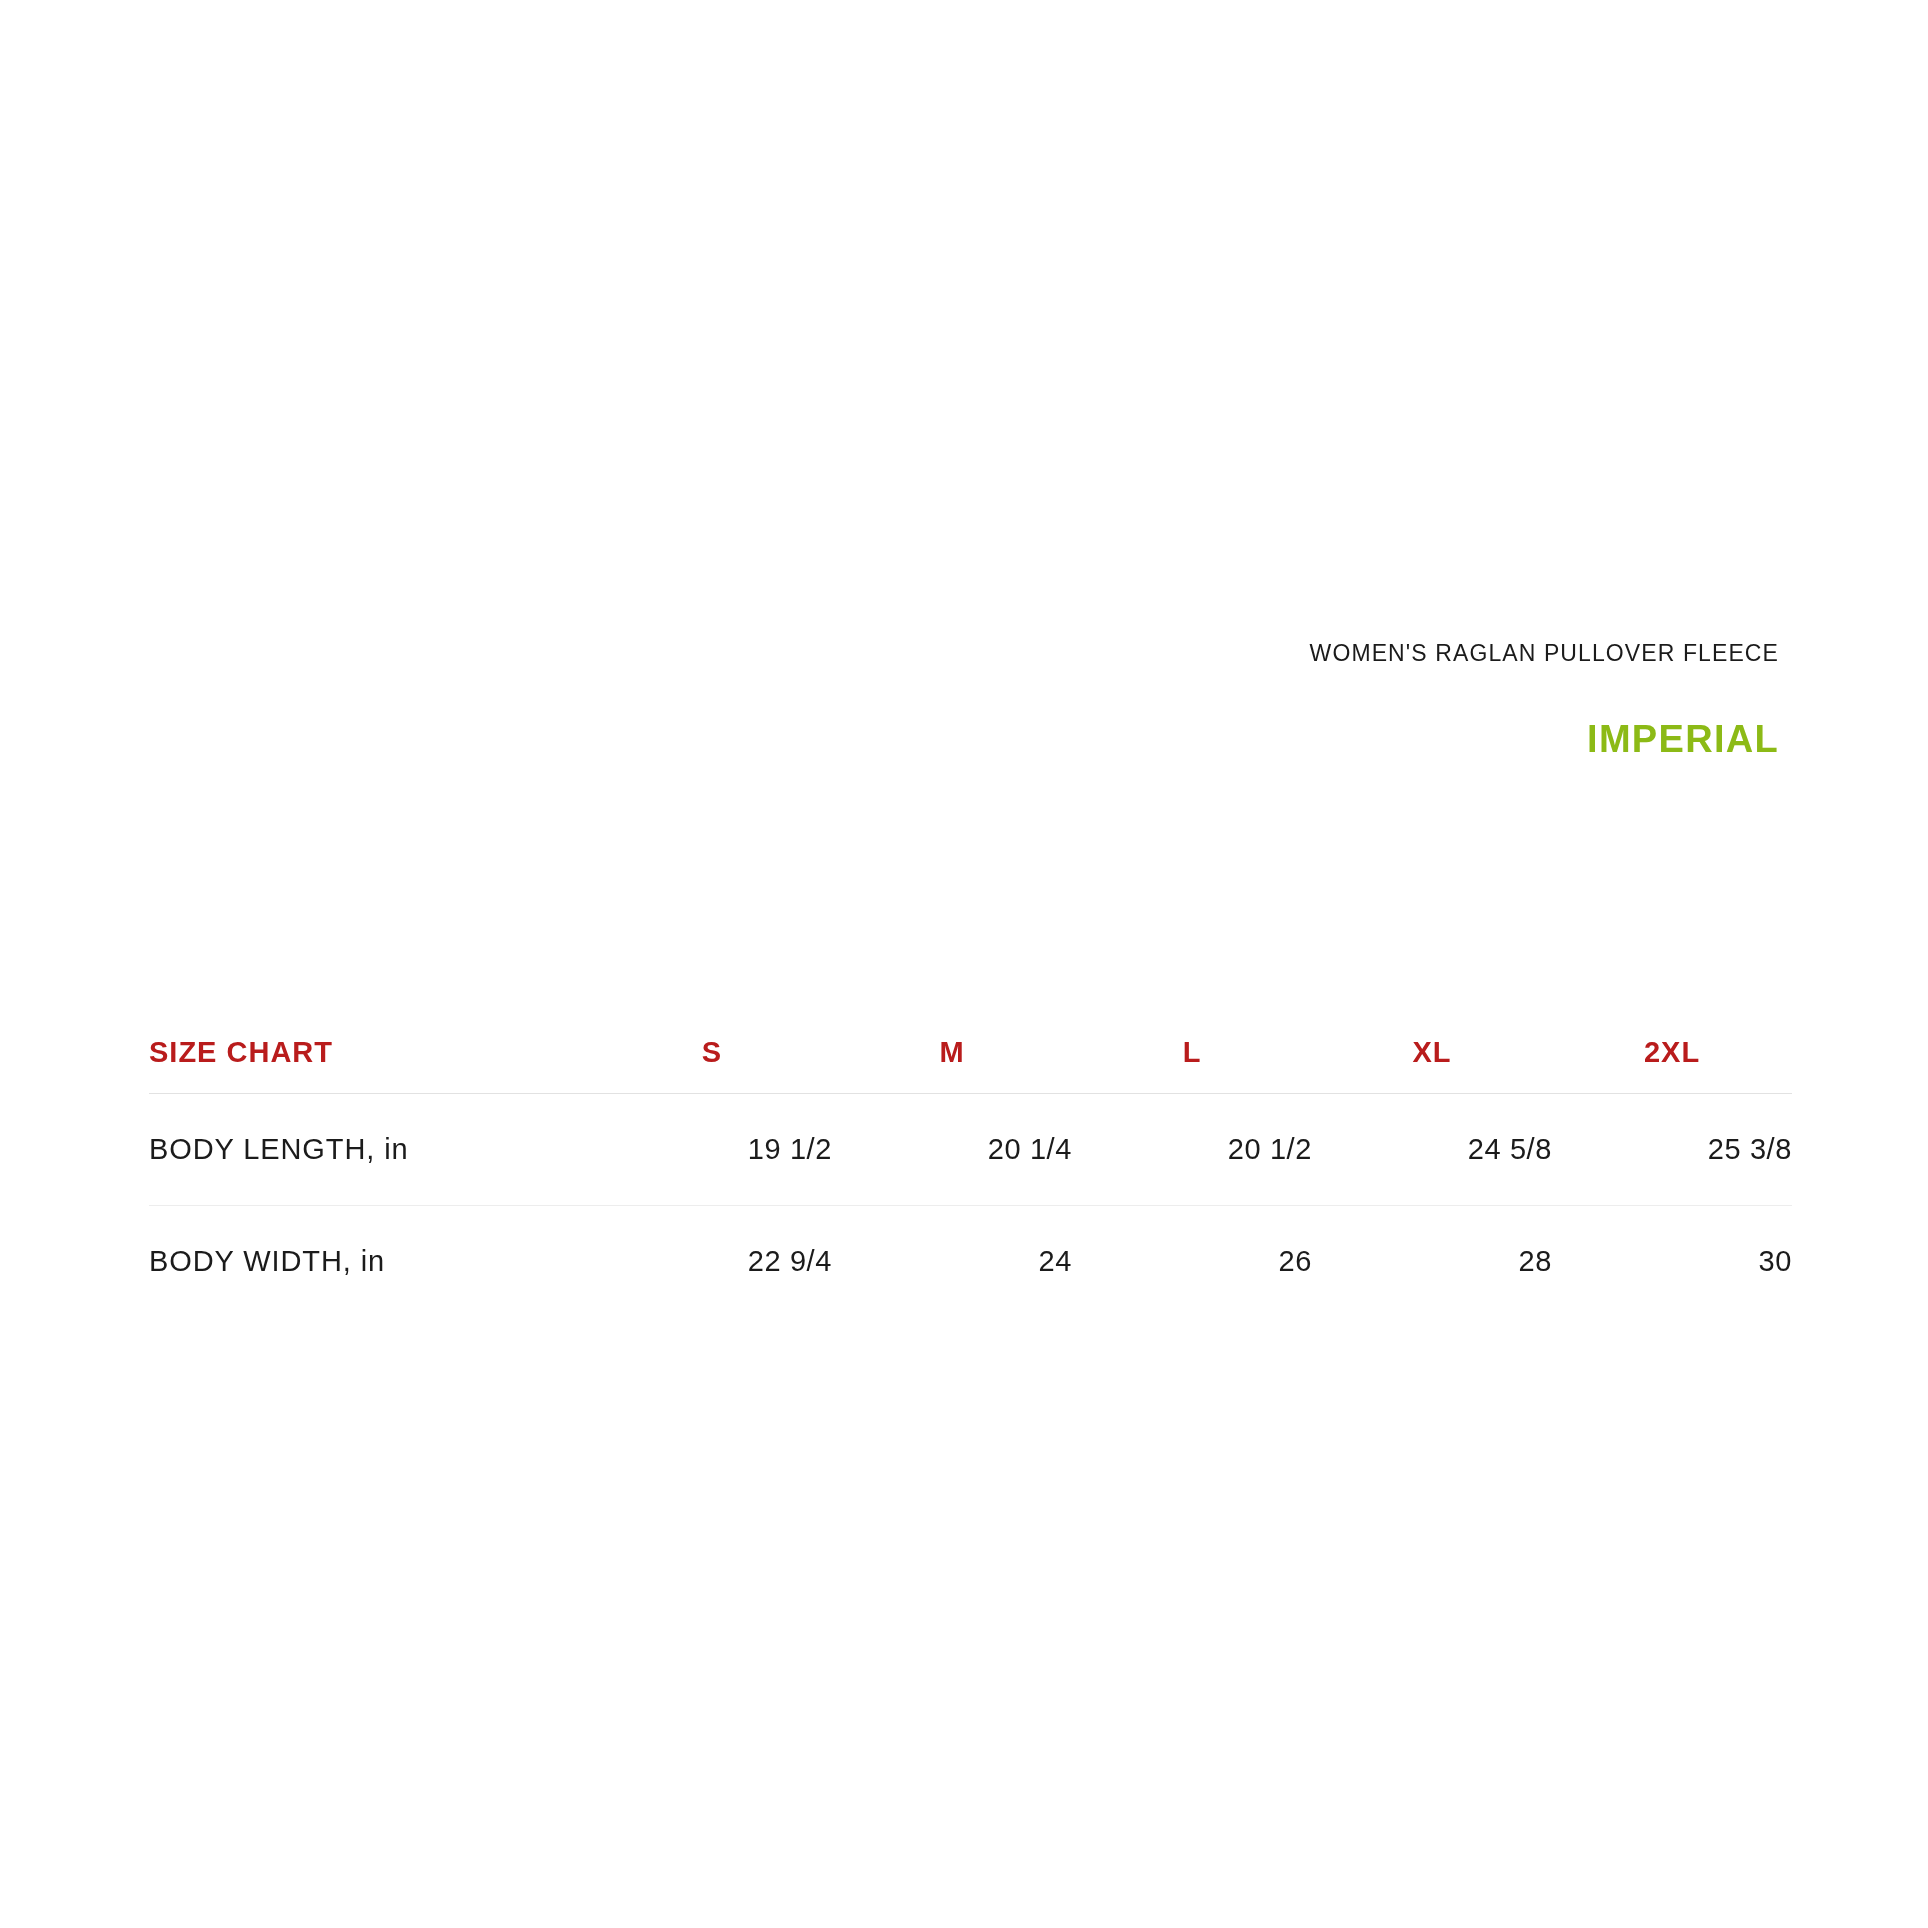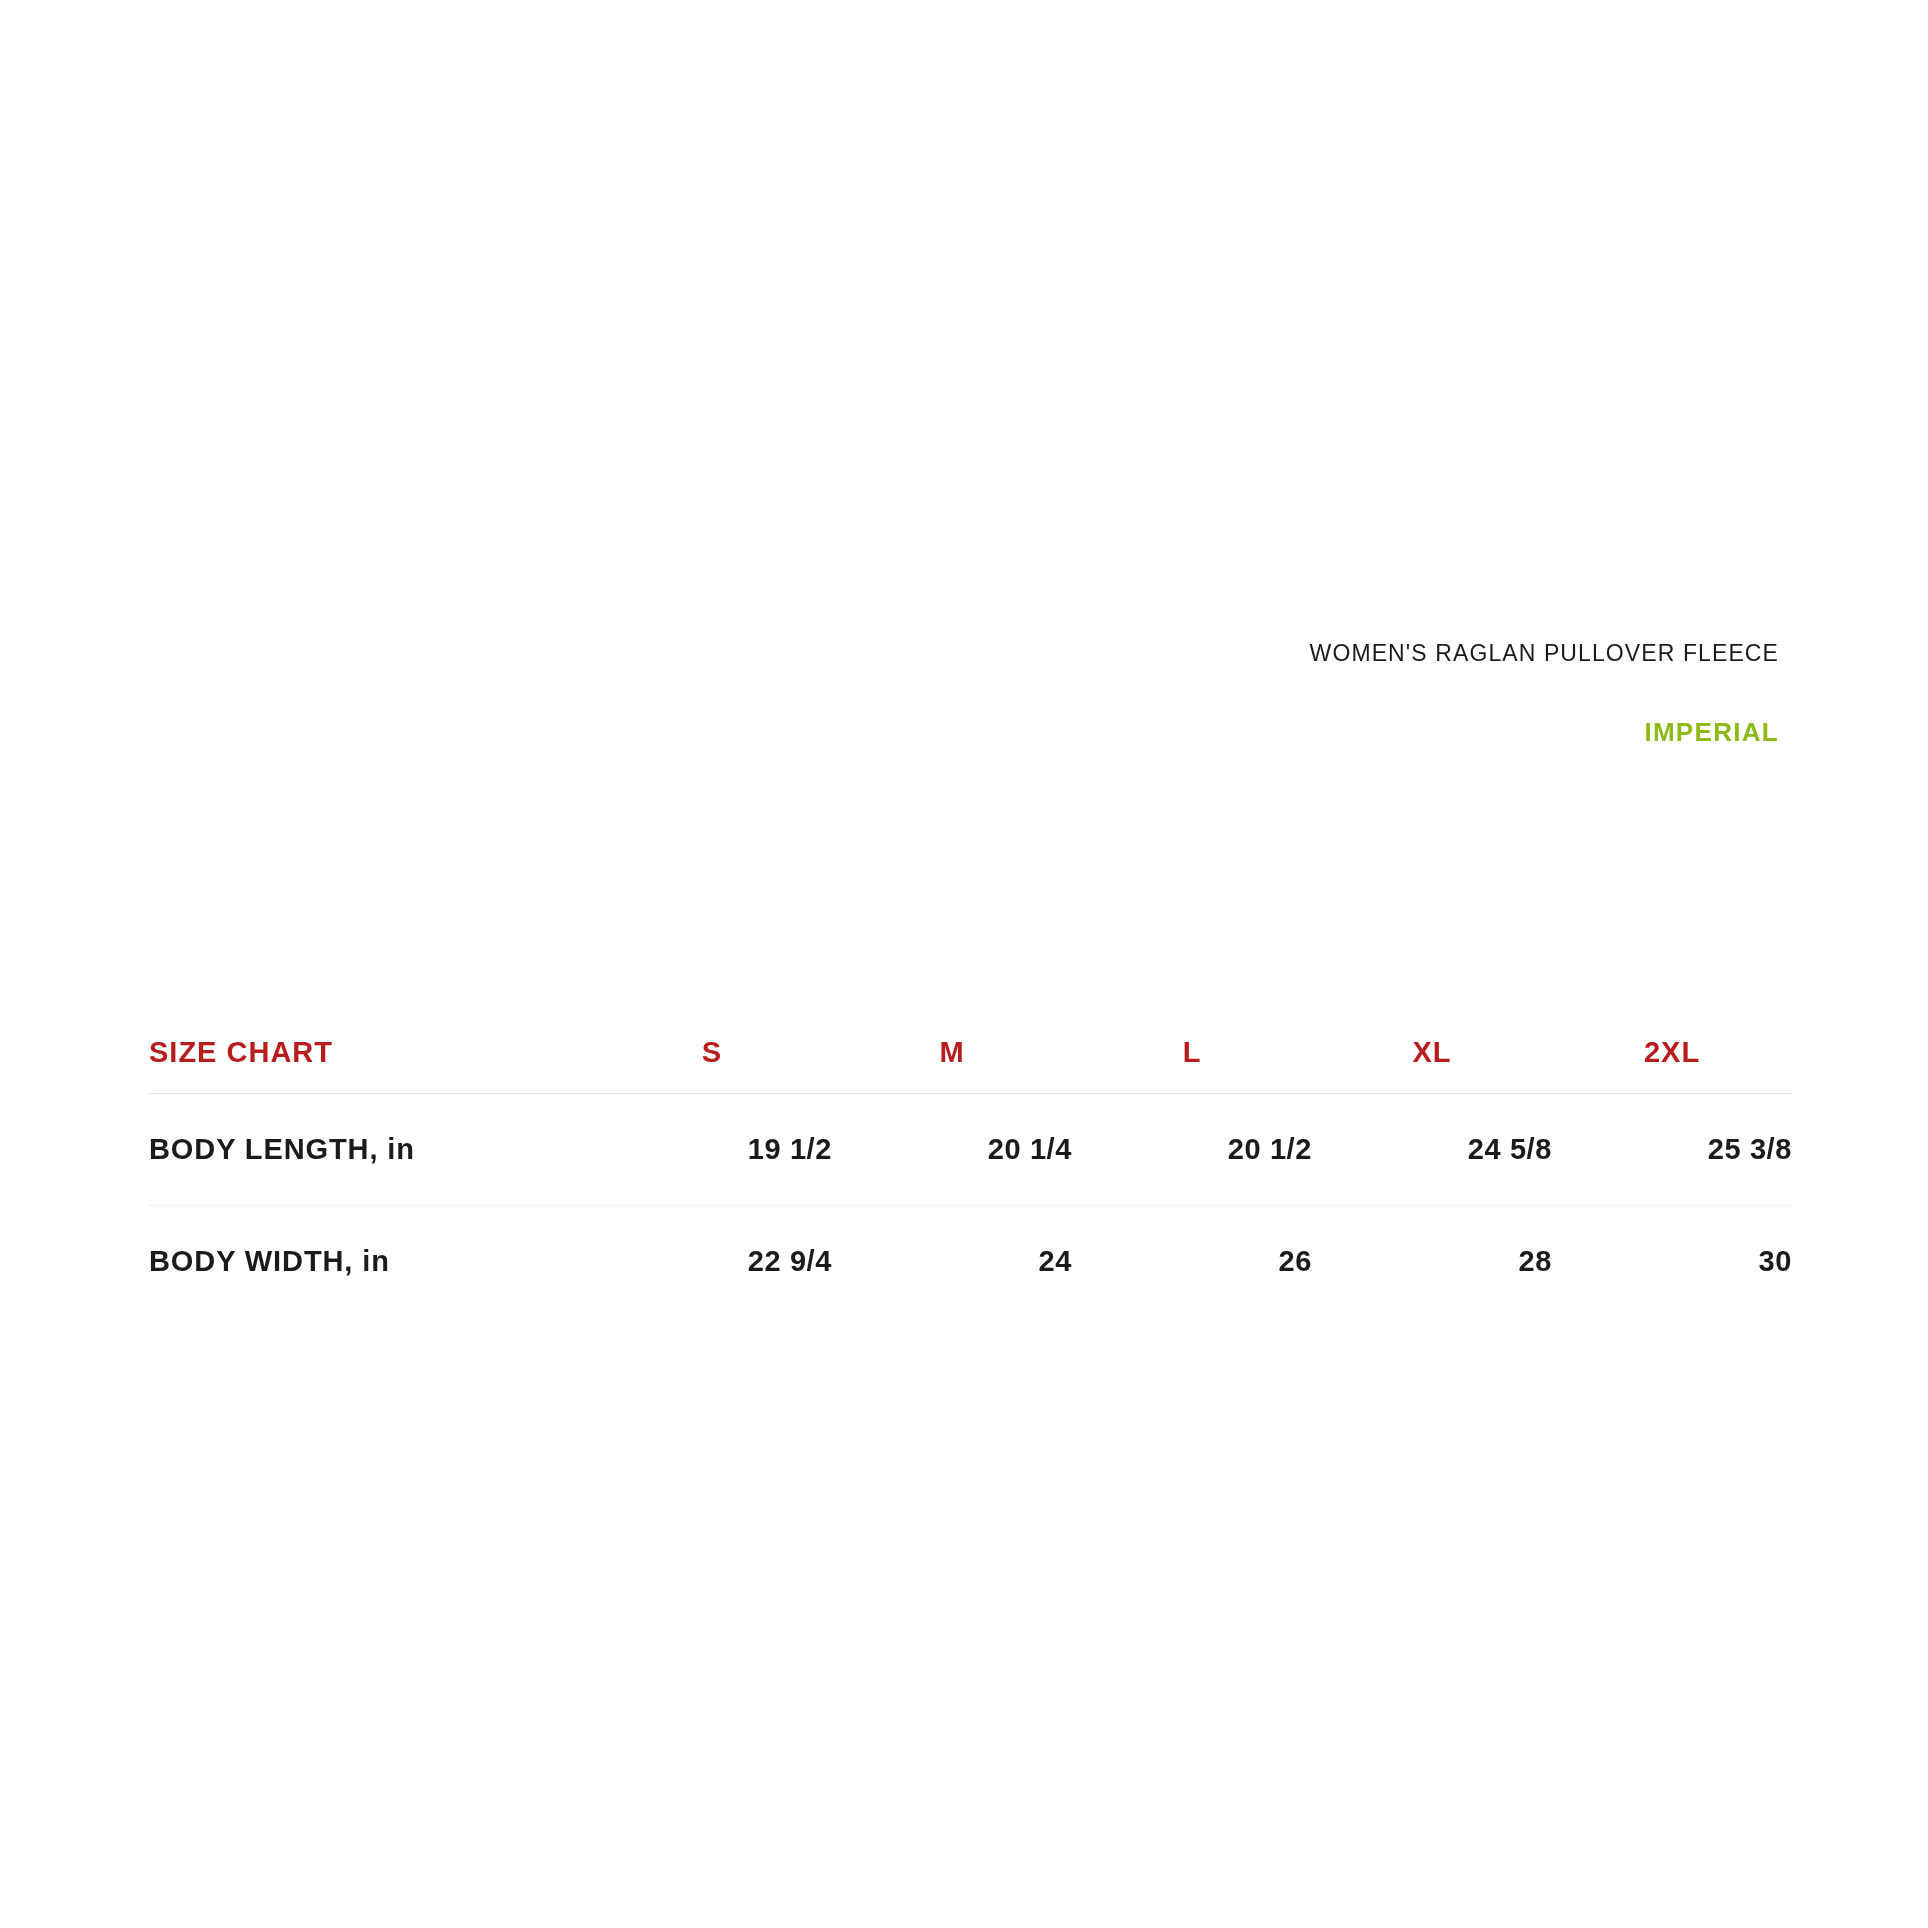--- a/index.html
+++ b/index.html
@@ -33,21 +33,21 @@
     font-size: 23px;
     letter-spacing: 1.1px;
     font-weight: 400;
     color: #1b1b1b;
     line-height: 1.2;
     white-space: nowrap;
   }
 
   .unit-label {
     margin-top: 49px;
-    font-size: 26px;
+    font-size: 38px;
     letter-spacing: 1.3px;
     font-weight: 700;
     color: #8cba16;
     line-height: 1.2;
     white-space: nowrap;
   }
 
   .table-wrap {
     position: absolute;
     top: 1012px;
@@ -80,21 +80,21 @@
     text-align: left;
   }
 
   .head-row th.size-col {
     text-align: center;
   }
 
   .body-row td {
     height: 111px;
     font-size: 29px;
-    font-weight: 700;
+    font-weight: 400;
     letter-spacing: 0.6px;
     color: #1b1b1b;
     border-bottom: 1.9px solid #ededed;
   }
 
   .body-row:last-child td {
     border-bottom: none;
     margin-left: 48px;
   }
 

